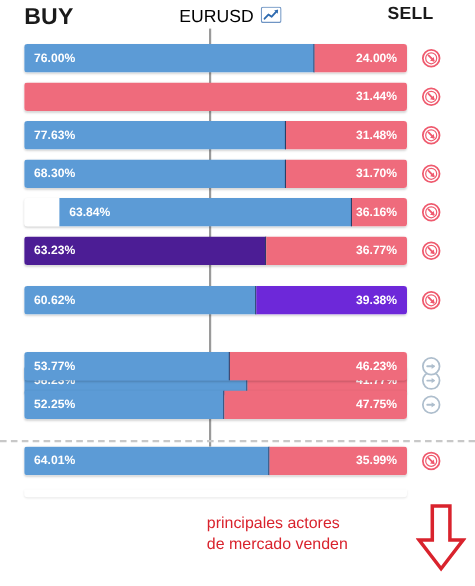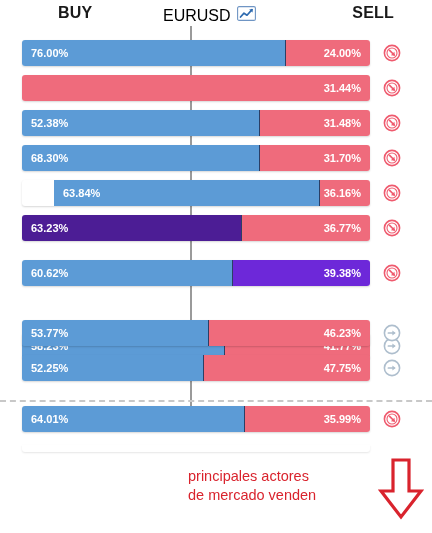--- a/index.html
+++ b/index.html
@@ -18,25 +18,24 @@
   
   #header {
     position: absolute;
     left: 0; top: 0;
     width: 432px;
     height: 32px;
   }
   #buy-label {
     position: absolute;
     left: 22px; top: 4px;
-    font-size: 16px;
+    font-size: 21px;
     font-weight: bold;
     color: #1a1a1a;
     letter-spacing: 0.2px;
-    margin-left: 36px;
   }
   #pair-group {
     position: absolute;
     left: 163px; top: 6px;
     display: flex;
     align-items: center;
     gap: 6px;
   }
   #chart-icon { display: block; }
   #sell-label {
@@ -215,21 +214,21 @@
       <div class="action-icon"><svg width="18" height="18" viewBox="0 0 18 18">
           <circle cx="9" cy="9" r="7.6" fill="#ffffff" stroke="#ef5a6e" stroke-width="1.6"></circle>
           <circle cx="9" cy="9" r="5.0" fill="none" stroke="#ef5a6e" stroke-width="1.1"></circle>
           <path d="M6.6 6.4 L11.2 11.0" stroke="#ef5a6e" stroke-width="1.7" stroke-linecap="round"></path>
           <polygon points="11.9,11.8 7.9,11.3 11.4,7.8" fill="#ef5a6e"></polygon>
         </svg></div>
     </div>
     <div class="row" style="top: 78px;">
       <div class="bar-wrap">
         <div class="bar-buy" style="width: 238.45px; background: rgb(92, 155, 214);">
-          <span class="val-buy">52.38%</span>
+          <span class="val-buy">77.63%</span>
         </div>
         <div class="bar-sell" style="background: rgb(239, 107, 124);">
           <span class="val-sell">31.48%</span>
         </div>
       </div>
       <div class="action-icon"><svg width="18" height="18" viewBox="0 0 18 18">
           <circle cx="9" cy="9" r="7.6" fill="#ffffff" stroke="#ef5a6e" stroke-width="1.6"></circle>
           <circle cx="9" cy="9" r="5.0" fill="none" stroke="#ef5a6e" stroke-width="1.1"></circle>
           <path d="M6.6 6.4 L11.2 11.0" stroke="#ef5a6e" stroke-width="1.7" stroke-linecap="round"></path>
           <polygon points="11.9,11.8 7.9,11.3 11.4,7.8" fill="#ef5a6e"></polygon>

